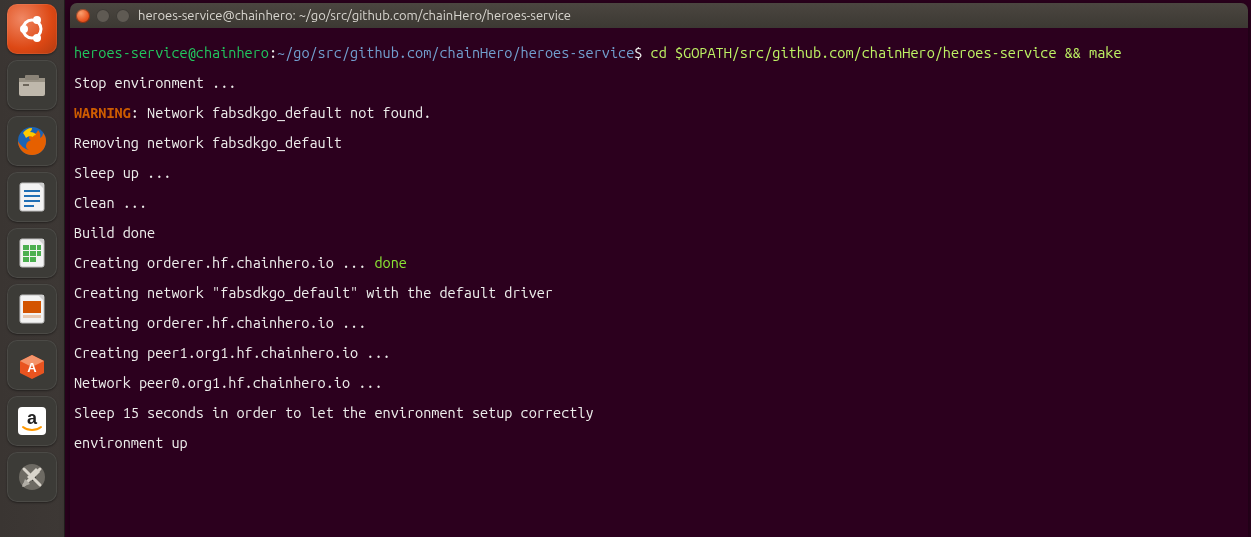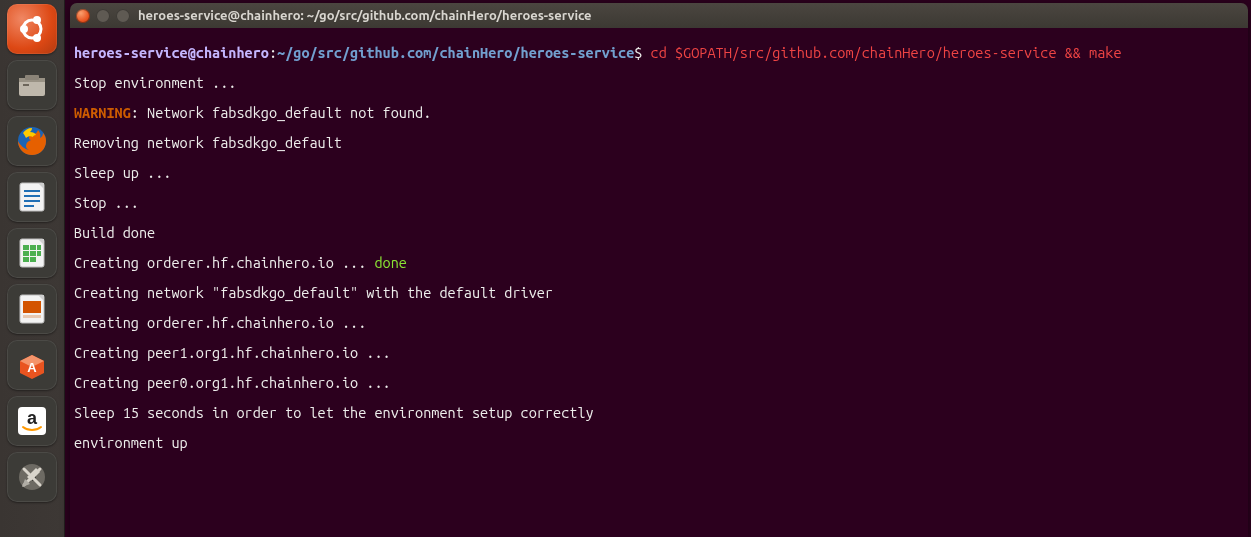--- a/index.html
+++ b/index.html
@@ -39,40 +39,40 @@
   
   .window{
     position:absolute;left:70px;top:3px;right:3px;bottom:0;
     border-radius:7px 7px 0 0;
     overflow:hidden;
     box-shadow:0 2px 10px rgba(0,0,0,.5);
   }
   .titlebar{
     height:25px;background:linear-gradient(#4b4640,#3c3933);
     display:flex;align-items:center;padding:0 6px;gap:8px;
-    color:#d9d6d0;font-family:"Ubuntu","DejaVu Sans",sans-serif;font-size:13px;font-weight:bold;
+    color:#d9d6d0;font-family:"Ubuntu","DejaVu Sans",sans-serif;font-size:13px;font-weight:normal;
   }
   .win-btns{display:flex;gap:6px;}
   .wbtn{width:14px;height:14px;border-radius:50%;display:inline-block;
         box-shadow:inset 0 0 0 1px rgba(0,0,0,.35);}
   .wbtn.close{background:radial-gradient(circle at 35% 30%,#fa9f6e,#e95420 60%,#c34113);}
   .wbtn.min,.wbtn.max{background:#5f5a53;}
   .term{
     position:absolute;left:0;right:0;top:25px;bottom:0;
     background:#2c001e;
     color:#eeeeec;
     padding:2px 4px 4px 4px;
     white-space:pre;
     letter-spacing:0;
   }
   .line{min-height:15px;}
-  .user{color:#c4b5fd;font-weight:bold;}
-  .path{color:#729fcf;font-weight:bold;}
+  .user{color:#22c55e;font-weight:normal;}
+  .path{color:#729fcf;font-weight:normal;}
   .dollar{color:#eeeeec;}
-  .cmd{color:#ef4444;}
+  .cmd{color:#bef264;}
   .ok{color:#8ae234;margin-top:21px;}
   .warn{color:#ce5c00;font-weight:bold;}
 </style>
 </head>
 <body>
 
 <div class="launcher">
   <div class="laun-item ubuntu">
     <svg viewBox="0 0 36 36">
         <g fill="#fff">
@@ -171,27 +171,27 @@
     </span>
     <span>heroes-service@chainhero: ~/go/src/github.com/chainHero/heroes-service</span>
   </div>
 
   <div class="term">
 <div class="line"><span class="user">heroes-service@chainhero</span><span class="dollar">:</span><span class="path">~/go/src/github.com/chainHero/heroes-service</span><span class="dollar">$ </span><span class="cmd">cd $GOPATH/src/github.com/chainHero/heroes-service &amp;&amp; make</span></div>
 <div class="line">Stop environment ...</div>
 <div class="line"><span class="warn">WARNING</span><span>: Network fabsdkgo_default not found.</span></div>
 <div class="line">Removing network fabsdkgo_default</div>
 <div class="line">Sleep up ...</div>
-<div class="line">Stop ...</div>
+<div class="line">Clean ...</div>
 <div class="line">Build done</div>
 <div class="line"><span>Creating orderer.hf.chainhero.io ... </span><span class="ok">done</span></div>
 <div class="line">Creating network "fabsdkgo_default" with the default driver</div>
 <div class="line">Creating orderer.hf.chainhero.io ...</div>
 <div class="line">Creating peer1.org1.hf.chainhero.io ...</div>
-<div class="line">Creating peer0.org1.hf.chainhero.io ...</div>
+<div class="line">Network peer0.org1.hf.chainhero.io ...</div>
 <div class="line">Sleep 15 seconds in order to let the environment setup correctly</div>
 <div class="line">environment up</div>
 
 
 
 
 
 
 
 

